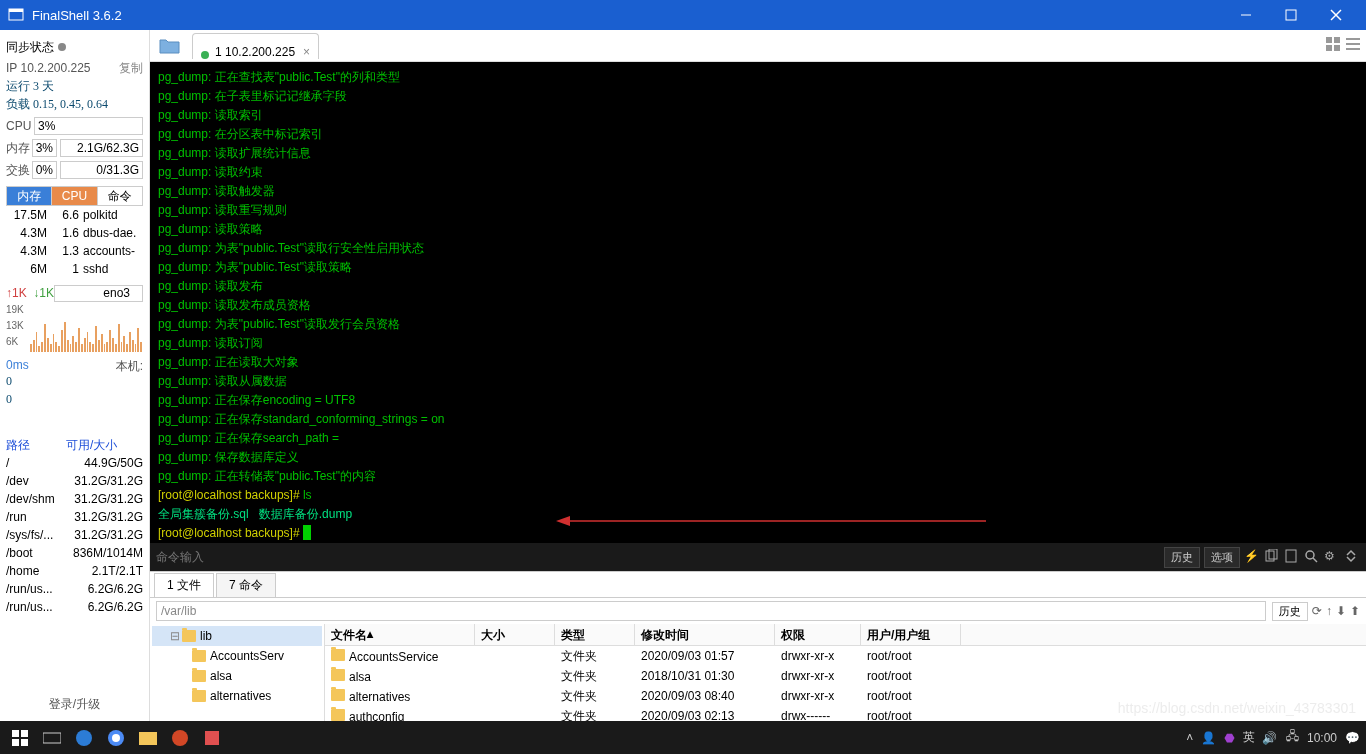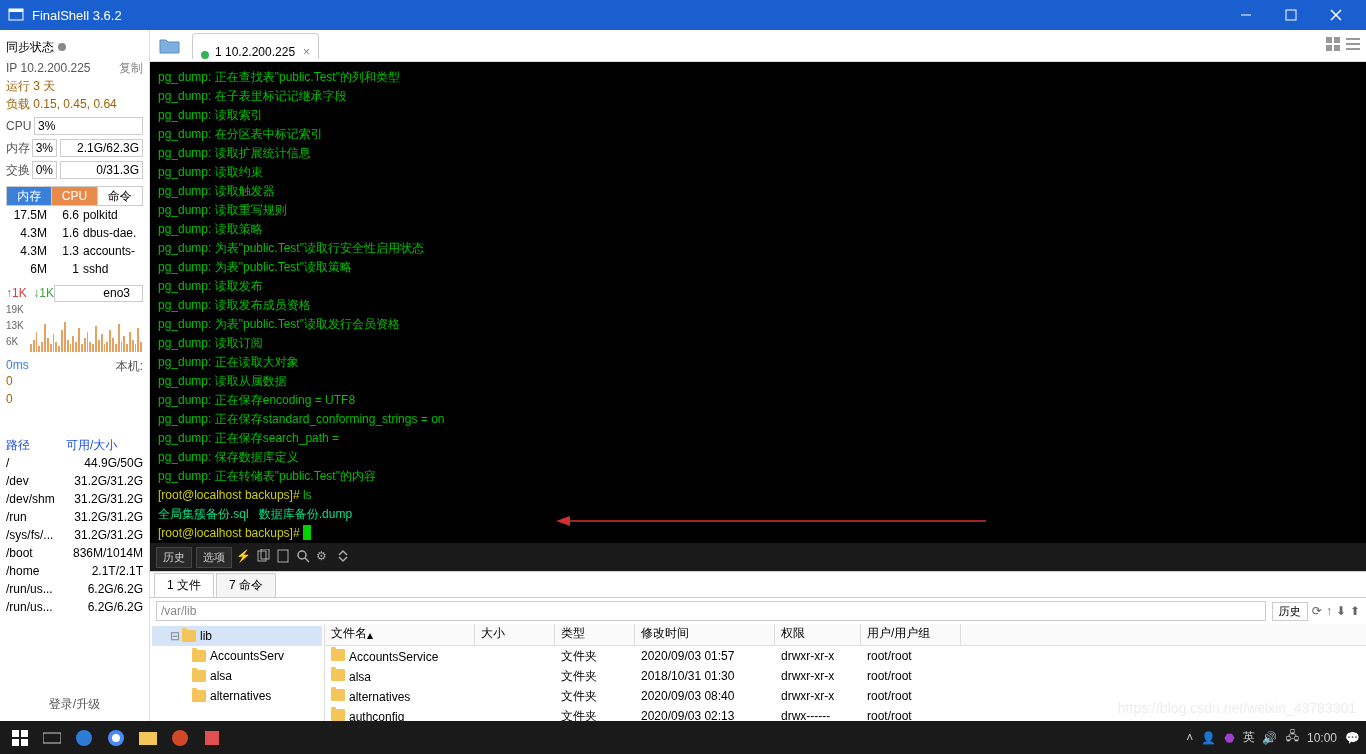--- a/index.html
+++ b/index.html
@@ -9,21 +9,21 @@
 .titlebar .logo svg{width:16px;height:16px;}
 .titlebar .title{flex:1;font-size:13px;}
 .titlebar .winbtns{display:flex;}
 .titlebar .winbtn{width:45px;height:30px;display:flex;align-items:center;justify-content:center;cursor:pointer;}
 .main{display:flex;height:calc(100% - 30px - 33px);}
 .sidebar{width:150px;border-right:1px solid #ddd;padding:6px 6px 0 6px;display:flex;flex-direction:column;}
 .syncrow{display:flex;align-items:center;height:22px;}
 .syncdot{width:8px;height:8px;border-radius:50%;background:#888;margin-left:4px;}
 .iprow{display:flex;justify-content:space-between;height:20px;align-items:center;color:#555;}
 .iprow .copy{color:#888;cursor:pointer;}
-.row{height:18px;color:#a16207;}
+.row{height:18px;color:#0c4a6e;font-family:Liberation Serif, serif;}
 .statrow{display:flex;align-items:center;height:20px;margin-top:2px;}
 .statlbl{width:28px;color:#555;}
 .statbox{border:1px solid #ccc;height:18px;flex:1;display:flex;align-items:center;padding:0 3px;background:#fff;}
 .statbox2{border:1px solid #ccc;height:18px;width:90px;display:flex;align-items:center;justify-content:flex-end;padding:0 3px;background:#fff;margin-left:3px;}
 .tabhdr{display:flex;margin-top:6px;border:1px solid #ccc;}
 .tabhdr .tab{flex:1;text-align:center;height:18px;line-height:18px;cursor:pointer;border-right:1px solid #ccc;}
 .tabhdr .tab:last-child{border-right:none;}
 .tabhdr .tab.mem{background:#3a7fd8;color:#fff;}
 .tabhdr .tab.cpu{background:#e88a4a;color:#fff;}
 .proclist .procrow{display:flex;height:18px;align-items:center;}
@@ -75,21 +75,21 @@
 .bpbtns{display:flex;gap:4px;margin-left:6px;align-items:center;}
 .bpbtn{padding:1px 6px;border:1px solid #ccc;cursor:pointer;font-size:11px;}
 .filepane{flex:1;display:flex;overflow:hidden;}
 .tree{width:175px;border-right:1px solid #ddd;overflow:hidden;padding:2px;}
 .tree .tnode{display:flex;align-items:center;height:20px;cursor:pointer;}
 .tree .tnode.sel{background:#d5e5f7;}
 .foldericon{display:inline-block;width:14px;height:12px;background:#f4c65a;border-radius:1px;margin-right:4px;position:relative;}
 .foldericon:before{content:'';position:absolute;top:-2px;left:0;width:5px;height:2px;background:#f4c65a;border-radius:1px 1px 0 0;}
 .filetable{flex:1;overflow:hidden;}
 .fthdr{display:flex;height:22px;border-bottom:1px solid #ddd;background:#fafafa;}
-.fthdr .col{border-right:1px solid #ddd;padding:3px 6px;display:flex;align-items:flex-end;cursor:pointer;}
+.fthdr .col{border-right:1px solid #ddd;padding:3px 6px;display:flex;align-items:flex-start;cursor:pointer;font-weight:bold;}
 .ftrow{display:flex;height:20px;align-items:center;}
 .ftrow .col{padding:0 6px;}
 .c-name{width:150px;}
 .c-size{width:80px;}
 .c-type{width:80px;}
 .c-mtime{width:140px;}
 .c-perm{width:86px;}
 .c-user{width:100px;}
 .taskbar{position:absolute;bottom:0;left:0;right:0;height:33px;background:#1a1a1a;display:flex;align-items:center;padding:0 6px;color:#fff;}
 .taskbar .tbicon{width:28px;height:28px;display:flex;align-items:center;justify-content:center;margin-right:4px;cursor:pointer;}
@@ -335,20 +335,21 @@
         <div class="line"><span class="yellow">[root@localhost backups]# </span>ls</div>
         <div class="line"><span class="file1">全局集簇备份.sql</span>   <span class="file2">数据库备份.dump</span></div>
         <div class="line"><span class="yellow">[root@localhost backups]# </span><span class="cursor"></span></div>
       <svg class="arrow" width="430" height="14">
           <line x1="10" y1="7" x2="430" y2="7" stroke="#d03030" stroke-width="1.5"></line>
           <polygon points="0,7 14,2 14,12" fill="#d03030"></polygon>
         </svg>
     </div>
 
     <div class="cmdbar">
+      <input class="cmdinput" placeholder="命令输入" style="">
       <div class="cmdbtns">
         <span class="cmdbtn">历史</span>
         <span class="cmdbtn">选项</span>
         <span class="cmdicon" style="color:#4c4">⚡</span>
         <span class="cmdicon"><svg width="14" height="14">
               <rect x="2" y="2" width="8" height="10" fill="none" stroke="#aaa"></rect>
               <rect x="5" y="0" width="8" height="10" fill="none" stroke="#aaa"></rect>
             </svg></span>
         <span class="cmdicon"><svg width="14" height="14">
               <rect x="2" y="1" width="10" height="12" fill="none" stroke="#aaa"></rect>

